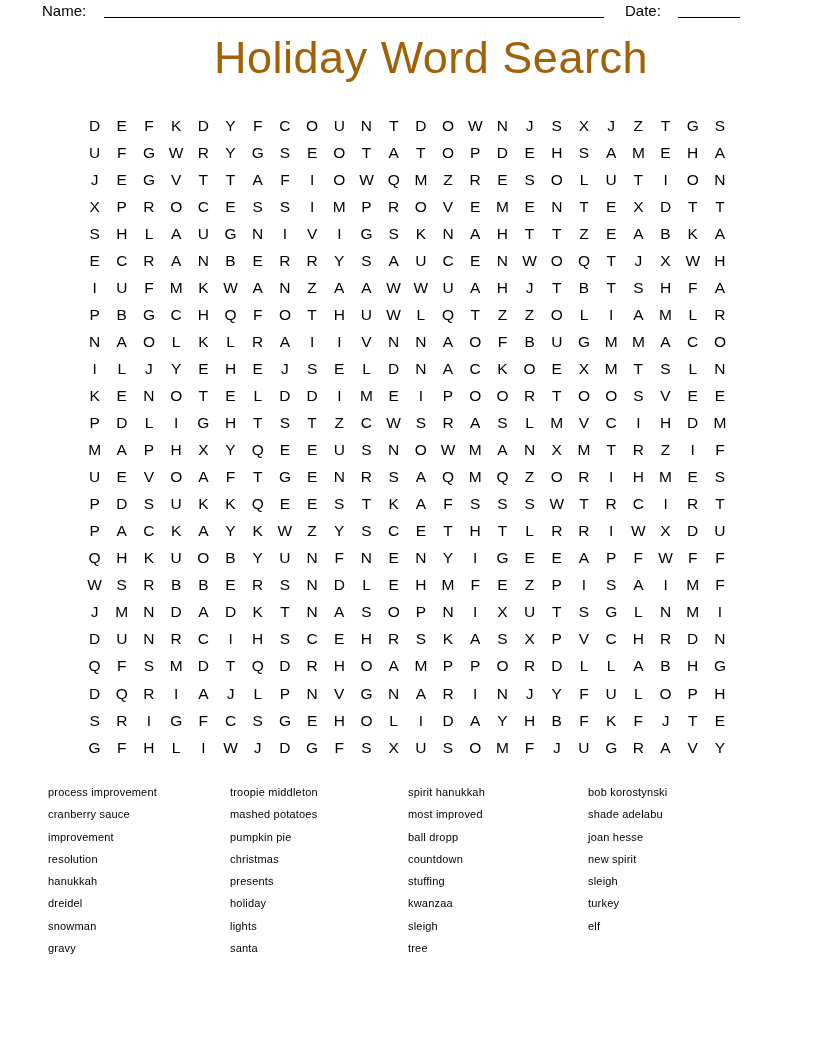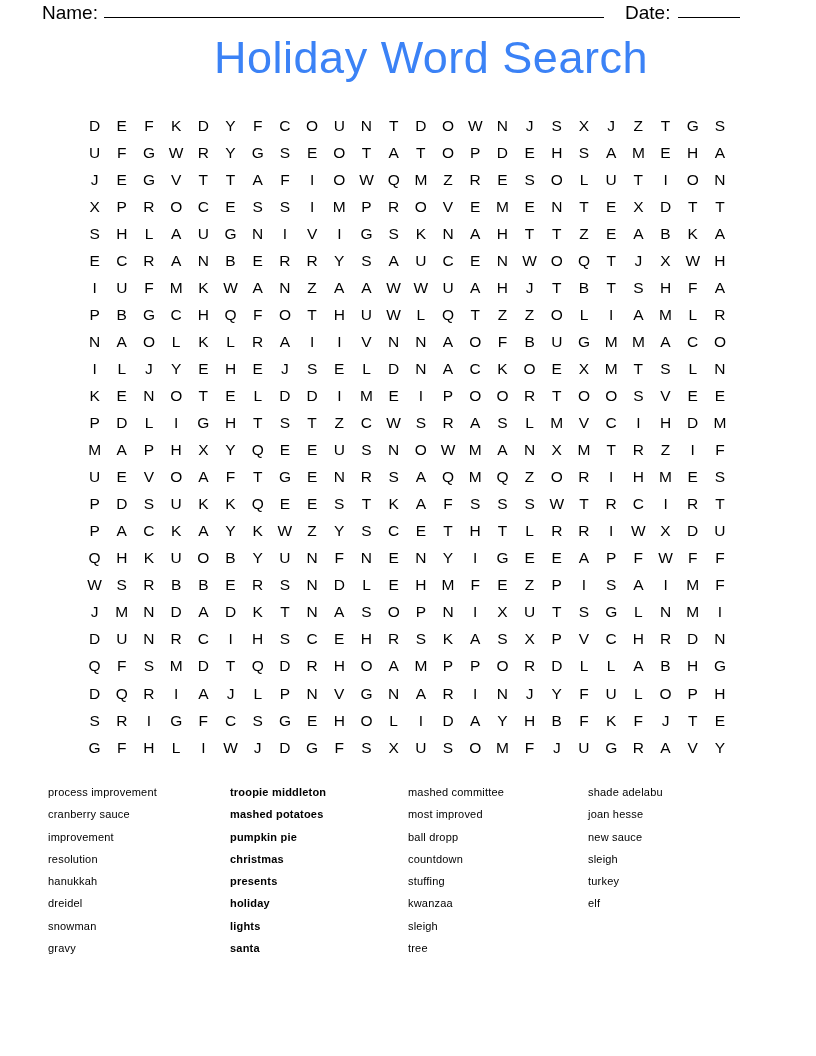--- a/index.html
+++ b/index.html
@@ -10,21 +10,21 @@
     position: relative;
     width: 816px;
     height: 1056px;
     background: #ffffff;
     overflow: hidden;
   }
 
   
   .hdr-label {
     position: absolute;
-    font-size: 19px;
+    font-size: 15px;
     color: #000;
     top: 2px;
     white-space: nowrap;
   }
   .name-label { left: 42px; }
   .date-label { left: 625px; }
   .blank-line {
     position: absolute;
     top: 0;
     height: 18px;
@@ -36,21 +36,21 @@
   
   .title {
     position: absolute;
     top: 31px;
     left: 0;
     width: 816px;
     text-align: center;
     font-size: 45px;
     font-weight: 400;
     letter-spacing: 0.5px;
-    color: #3b82f6;
+    color: #a16207;
     line-height: 1.2;
     padding-left: 46px;
   }
 
   
   .word-grid {
     position: absolute;
     left: 81px;
     top: 112px;
     display: grid;
@@ -68,21 +68,21 @@
 
   
   .word-list {
     position: absolute;
     left: 48px;
     top: 781px;
     display: flex;
   }
   .word-col { display: block; }
   .word-col:nth-child(1) { width: 182px; }
-  .word-col:nth-child(2) { width: 178px; font-weight: bold; }
+  .word-col:nth-child(2) { width: 178px; }
   .word-col:nth-child(3) { width: 180px; }
   .word-col:nth-child(4) { width: 180px; }
   .word-item {
     font-size: 11px;
     line-height: 22.3px;
     letter-spacing: 0.2px;
     color: #000;
     white-space: nowrap;
   }
 </style>
@@ -693,32 +693,33 @@
         <div class="word-item">troopie middleton</div>
         <div class="word-item">mashed potatoes</div>
         <div class="word-item">pumpkin pie</div>
         <div class="word-item">christmas</div>
         <div class="word-item">presents</div>
         <div class="word-item">holiday</div>
         <div class="word-item">lights</div>
         <div class="word-item">santa</div>
       </div>
       <div class="word-col">
-        <div class="word-item">mashed committee</div>
+        <div class="word-item">spirit hanukkah</div>
         <div class="word-item">most improved</div>
         <div class="word-item">ball dropp</div>
         <div class="word-item">countdown</div>
         <div class="word-item">stuffing</div>
         <div class="word-item">kwanzaa</div>
         <div class="word-item">sleigh</div>
         <div class="word-item">tree</div>
       </div>
       <div class="word-col">
+        <div class="word-item">bob korostynski</div>
         <div class="word-item">shade adelabu</div>
         <div class="word-item">joan hesse</div>
-        <div class="word-item">new sauce</div>
+        <div class="word-item">new spirit</div>
         <div class="word-item">sleigh</div>
         <div class="word-item">turkey</div>
         <div class="word-item">elf</div>
       </div>
     </div>
 
 </div>
 
 </body></html>

